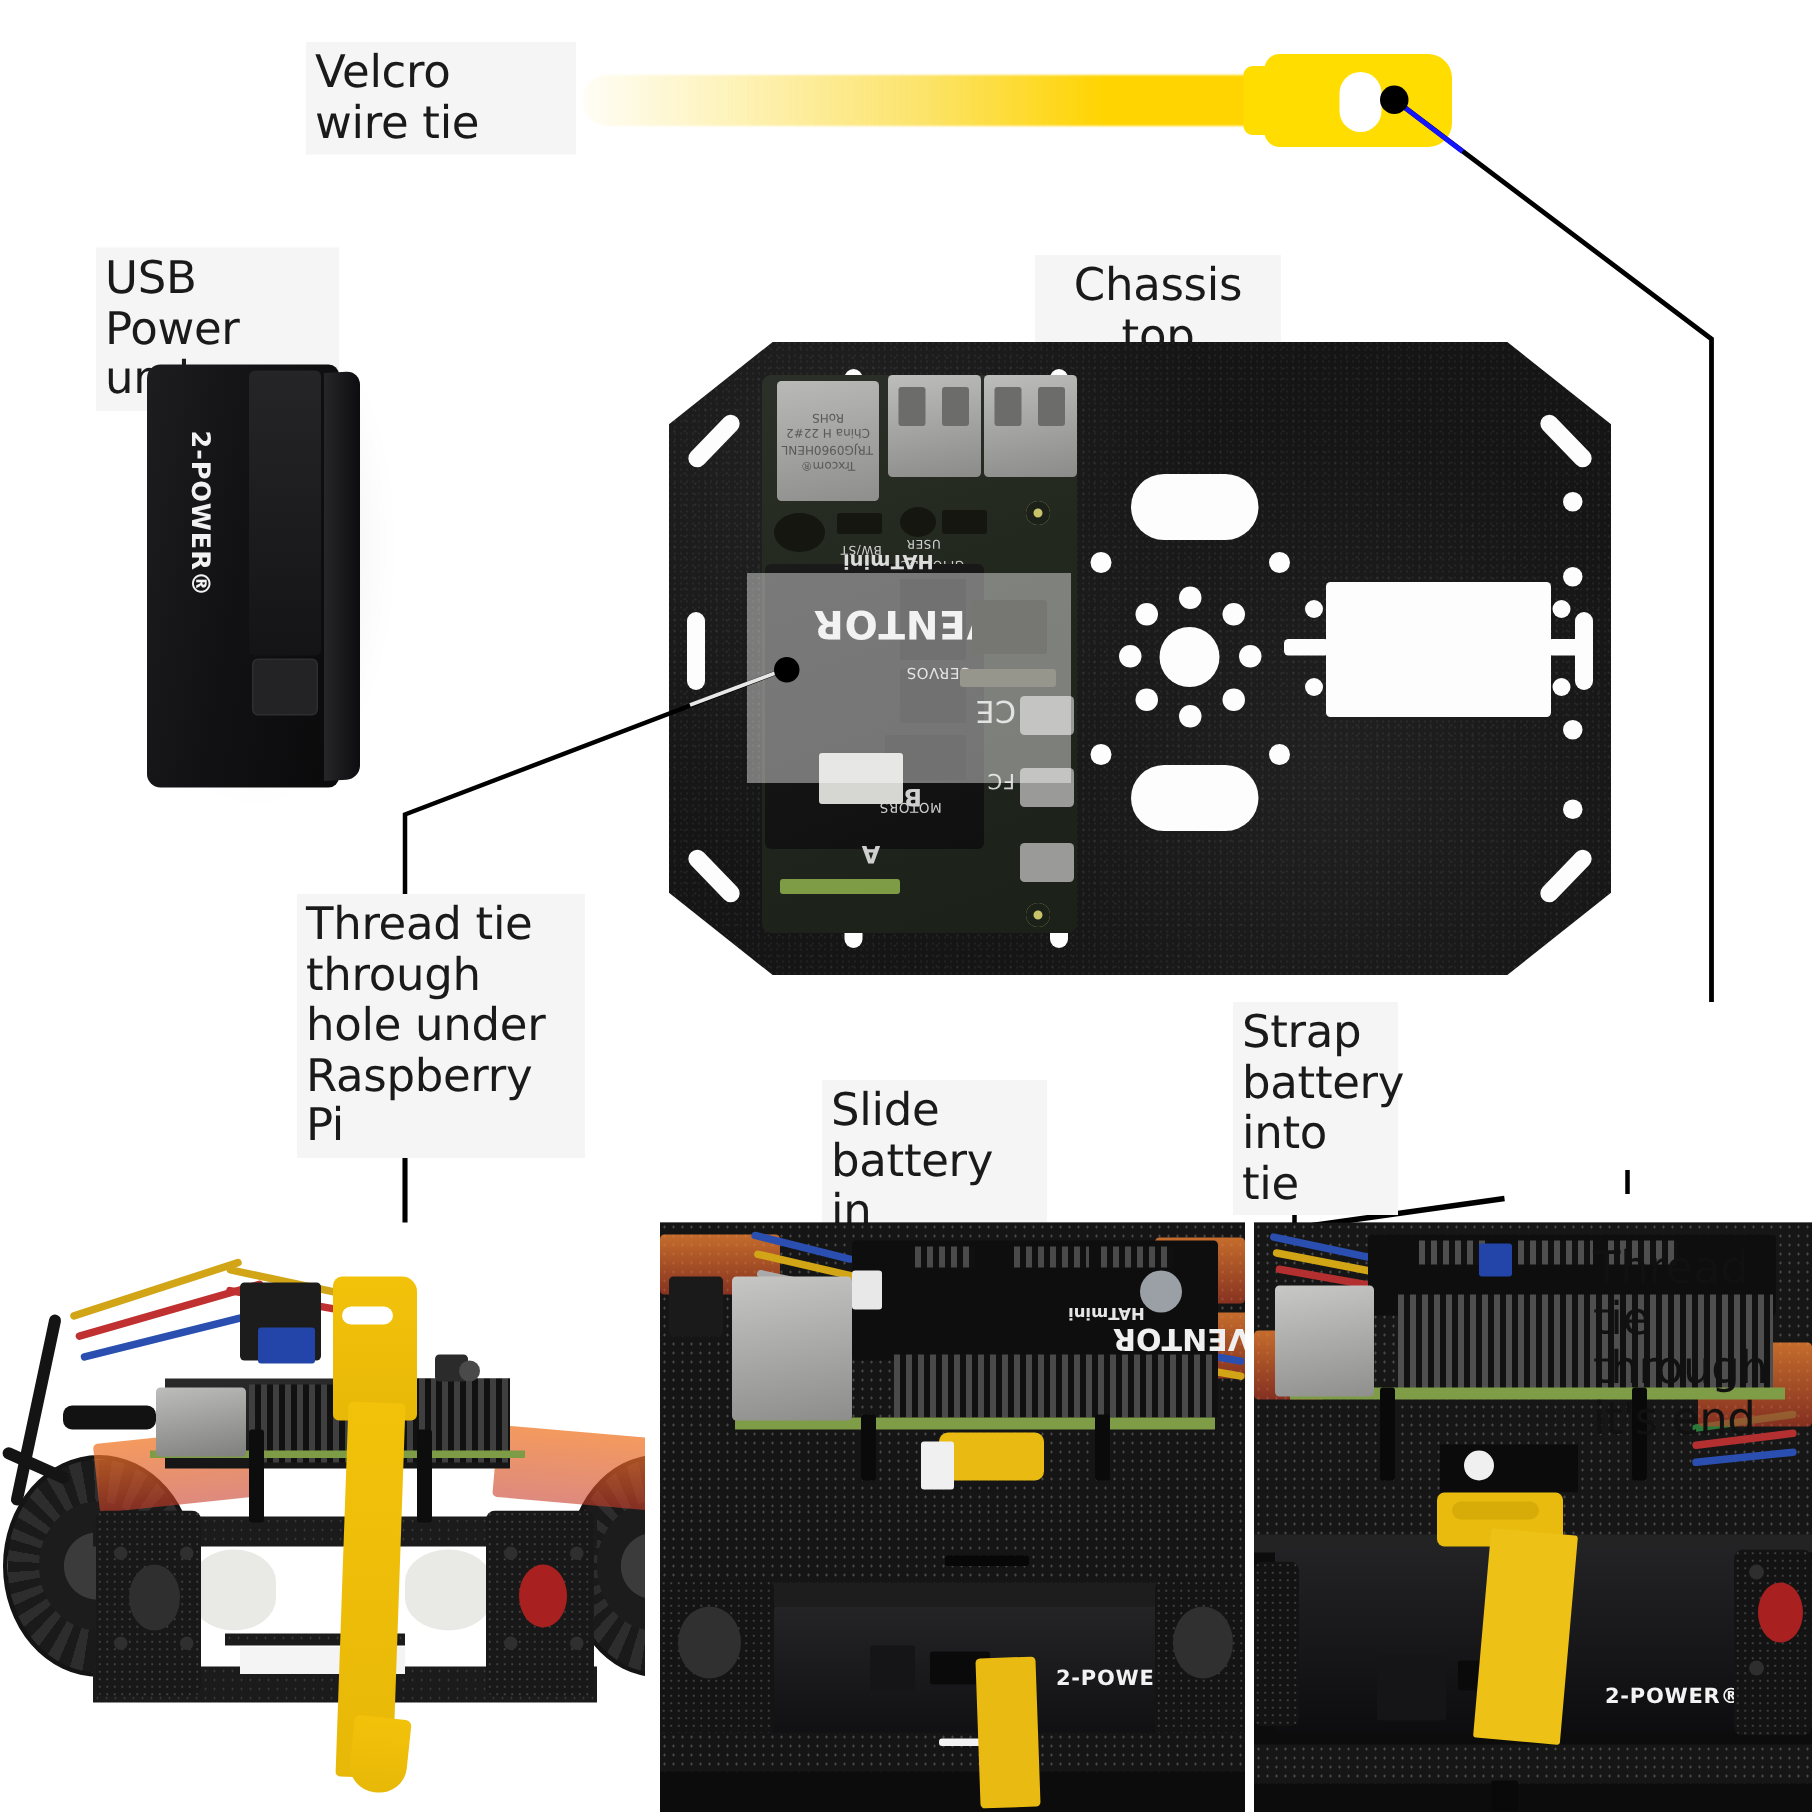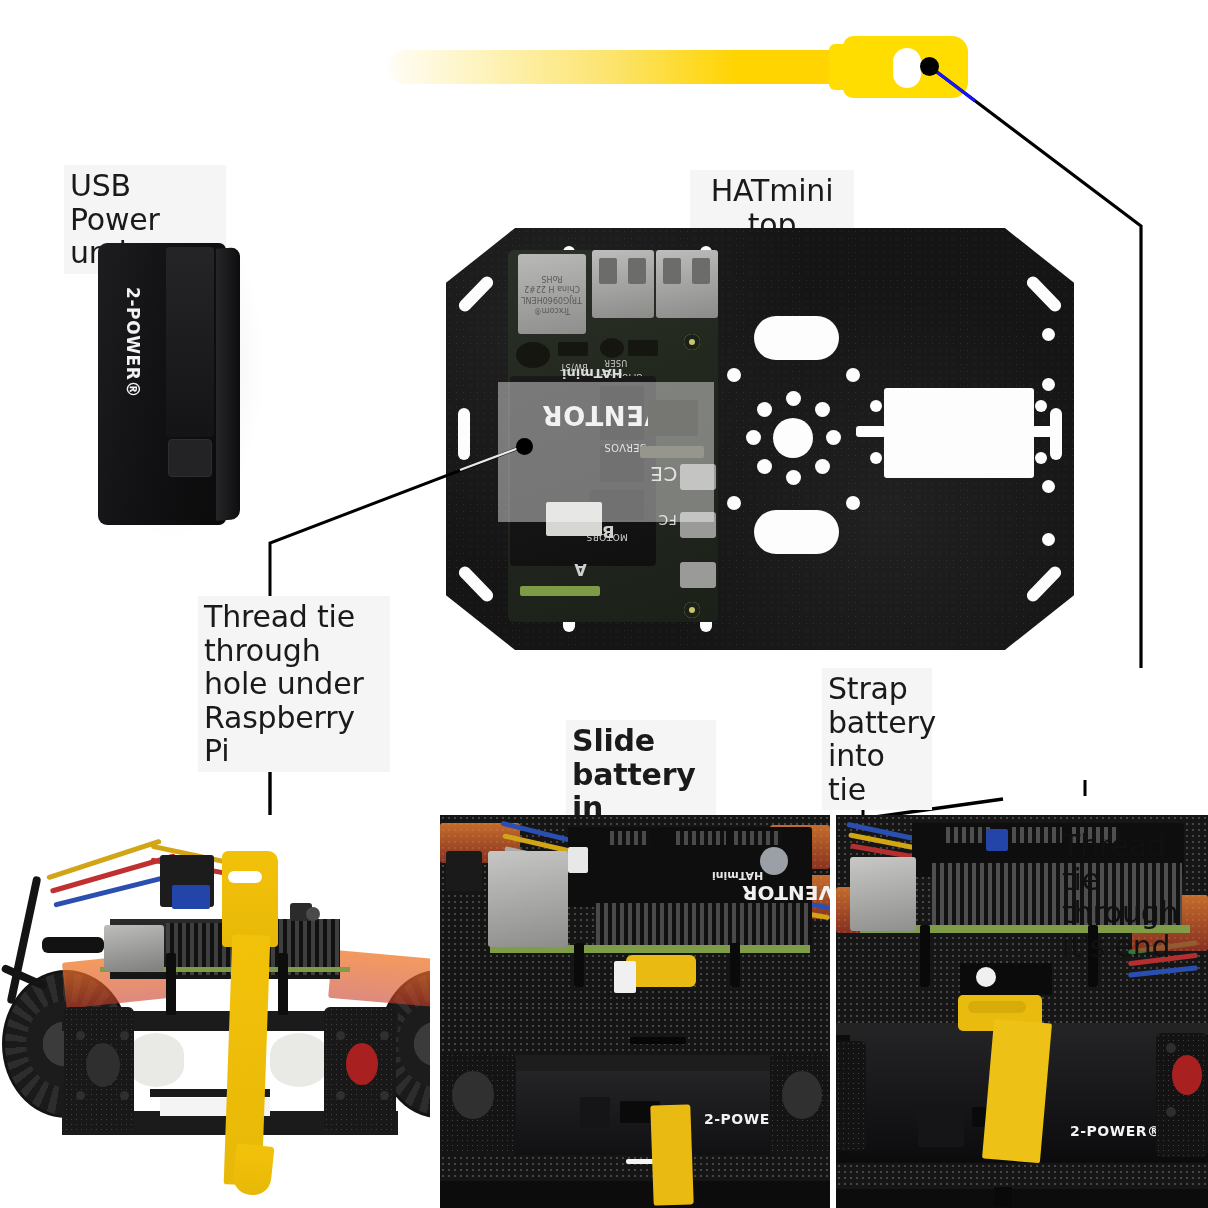--- a/index.html
+++ b/index.html
@@ -306,34 +306,36 @@
 <body>
 
 <div id="stage">
 
   <div id="velcro">
     <div class="strap"></div>
     <div class="head"></div>
     <div class="slot"></div>
   </div>
 
+  <div class="lbl" style="left:204px; top:28px; width:180px; padding:4px 6px;">Velcro
+wire tie</div>
 
   <div class="lbl" style="left:64px; top:165px; width:162px; padding:4px 6px;">USB Power
 under</div>
 
   <div id="powerbank">
     <div class="shadow"></div>
     <div class="body"></div>
     <div class="side"></div>
     <div class="panel"></div>
     <div class="brand">2-POWER®</div>
     <div class="btn"></div>
   </div>
 
-  <div class="lbl" style="left:690px; top:170px; width:164px; padding:4px 8px; text-align:center;">HATmini top</div>
+  <div class="lbl" style="left:690px; top:170px; width:164px; padding:4px 8px; text-align:center;">Chassis top</div>
 
   <div id="chassis">
     <div class="plate"></div>
     <div class="grain"></div>
 
     <div class="hole slot-v" style="left:117px; top:18px; height:52px;"></div>
     <div class="hole slot-v" style="left:254px; top:18px; height:52px;"></div>
 
     <div class="hole slot-v" style="left:117px; top:352px; height:52px;"></div>
     <div class="hole slot-v" style="left:254px; top:352px; height:52px;"></div>
@@ -455,21 +457,21 @@
   </svg>
 
   <div class="dot" style="left:920px; top:57px; width:19px; height:19px;"></div>
   <div class="dot" style="left:516px; top:438px; width:17px; height:17px;"></div>
 
   <div class="lbl" style="left:198px; top:596px; width:192px; padding:4px 6px;">Thread tie
 through
 hole under
 Raspberry Pi</div>
 
-  <div class="lbl" style="left:566px; top:720px; width:150px; padding:4px 6px;font-weight:bold;">Slide
+  <div class="lbl" style="left:548px; top:720px; width:150px; padding:4px 6px;">Slide
 battery in</div>
 
   <div class="lbl" style="left:822px; top:668px; width:110px; padding:4px 6px;">Strap
 battery
 into tie</div>
 
 
   <div class="photo" id="ph-left">
 
     <div class="wheel" style="left:2px; top:155px; width:128px; height:148px;"></div>

